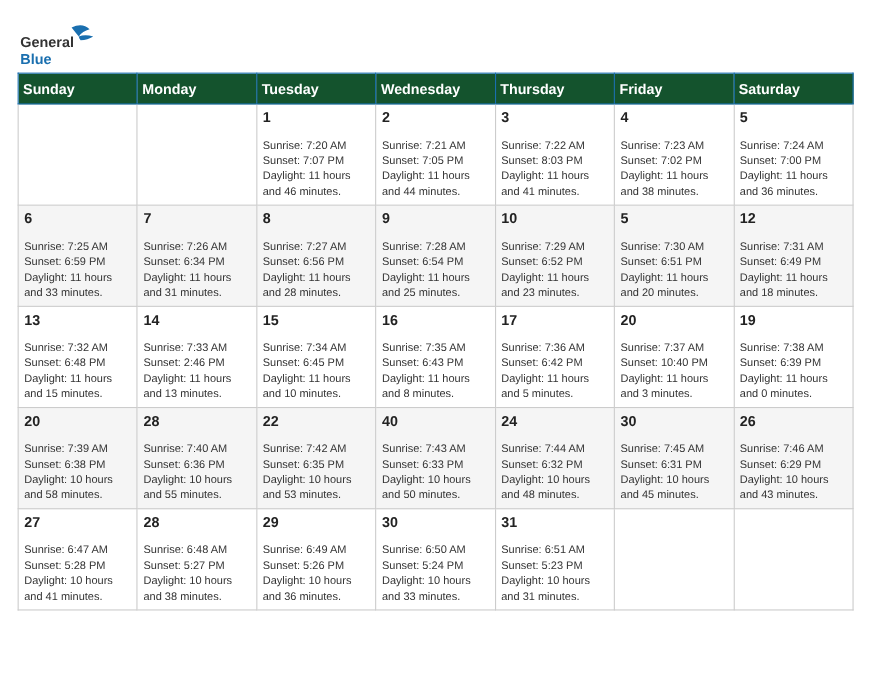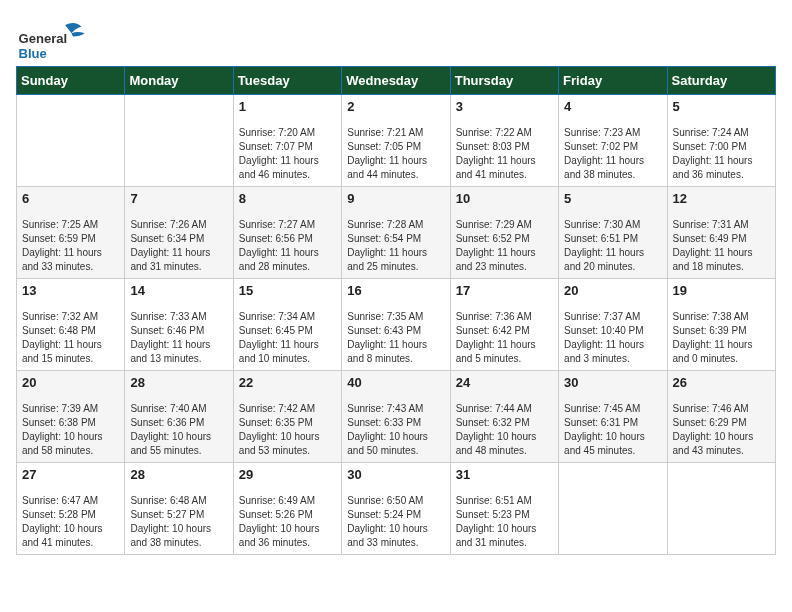--- a/index.html
+++ b/index.html
@@ -195,21 +195,21 @@
       <tr>
         <td>
           <span class="day-num">13</span>
           <div class="day-detail">Sunrise: 7:32 AM
 Sunset: 6:48 PM
 Daylight: 11 hours and 15 minutes.</div>
         </td>
         <td>
           <span class="day-num">14</span>
           <div class="day-detail">Sunrise: 7:33 AM
-Sunset: 6:46 PM
+Sunset: 2:46 PM
 Daylight: 11 hours and 13 minutes.</div>
         </td>
         <td>
           <span class="day-num">15</span>
           <div class="day-detail">Sunrise: 7:34 AM
 Sunset: 6:45 PM
 Daylight: 11 hours and 10 minutes.</div>
         </td>
         <td>
           <span class="day-num">16</span>

